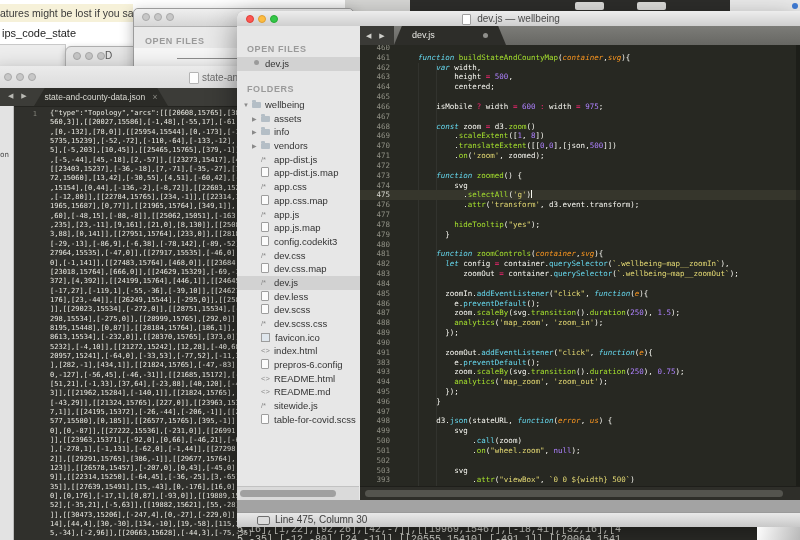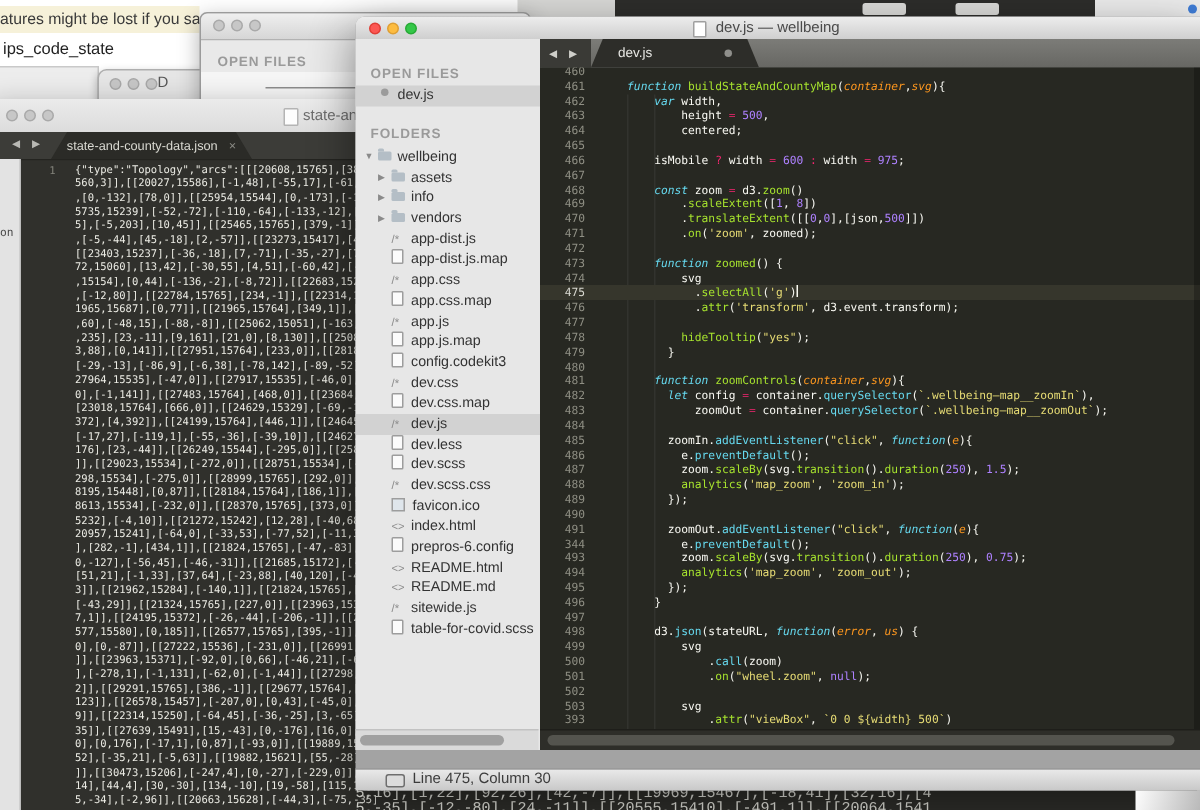--- a/index.html
+++ b/index.html
@@ -301,21 +301,21 @@
           <div class="crow"><span class="gut">482</span><span class="src">          <span class="t-k">let</span><span class="t-d"> config </span><span class="t-o">=</span><span class="t-d"> container.</span><span class="t-b">querySelector</span><span class="t-d">(</span><span class="t-s">`.wellbeing—map__zoomIn`</span><span class="t-d">),</span></span></div>
           <div class="crow"><span class="gut">483</span><span class="src">              <span class="t-d">zoomOut </span><span class="t-o">=</span><span class="t-d"> container.</span><span class="t-b">querySelector</span><span class="t-d">(</span><span class="t-s">`.wellbeing—map__zoomOut`</span><span class="t-d">);</span></span></div>
           <div class="crow"><span class="gut">484</span><span class="src"></span></div>
           <div class="crow"><span class="gut">485</span><span class="src">          <span class="t-d">zoomIn.</span><span class="t-b">addEventListener</span><span class="t-d">(</span><span class="t-s">"click"</span><span class="t-d">, </span><span class="t-k">function</span><span class="t-d">(</span><span class="t-p">e</span><span class="t-d">){</span></span></div>
           <div class="crow"><span class="gut">486</span><span class="src">            <span class="t-d">e.</span><span class="t-b">preventDefault</span><span class="t-d">();</span></span></div>
           <div class="crow"><span class="gut">487</span><span class="src">            <span class="t-d">zoom.</span><span class="t-f">scaleBy</span><span class="t-d">(svg.</span><span class="t-f">transition</span><span class="t-d">().</span><span class="t-f">duration</span><span class="t-d">(</span><span class="t-n">250</span><span class="t-d">), </span><span class="t-n">1.5</span><span class="t-d">);</span></span></div>
           <div class="crow"><span class="gut">488</span><span class="src">            <span class="t-f">analytics</span><span class="t-d">(</span><span class="t-s">'map_zoom'</span><span class="t-d">, </span><span class="t-s">'zoom_in'</span><span class="t-d">);</span></span></div>
           <div class="crow"><span class="gut">489</span><span class="src">          <span class="t-d">});</span></span></div>
           <div class="crow"><span class="gut">490</span><span class="src"></span></div>
           <div class="crow"><span class="gut">491</span><span class="src">          <span class="t-d">zoomOut.</span><span class="t-b">addEventListener</span><span class="t-d">(</span><span class="t-s">"click"</span><span class="t-d">, </span><span class="t-k">function</span><span class="t-d">(</span><span class="t-p">e</span><span class="t-d">){</span></span></div>
-          <div class="crow"><span class="gut">344</span><span class="src">            <span class="t-d">e.</span><span class="t-b">preventDefault</span><span class="t-d">();</span></span></div>
+          <div class="crow"><span class="gut">383</span><span class="src">            <span class="t-d">e.</span><span class="t-b">preventDefault</span><span class="t-d">();</span></span></div>
           <div class="crow"><span class="gut">493</span><span class="src">            <span class="t-d">zoom.</span><span class="t-f">scaleBy</span><span class="t-d">(svg.</span><span class="t-f">transition</span><span class="t-d">().</span><span class="t-f">duration</span><span class="t-d">(</span><span class="t-n">250</span><span class="t-d">), </span><span class="t-n">0.75</span><span class="t-d">);</span></span></div>
           <div class="crow"><span class="gut">494</span><span class="src">            <span class="t-f">analytics</span><span class="t-d">(</span><span class="t-s">'map_zoom'</span><span class="t-d">, </span><span class="t-s">'zoom_out'</span><span class="t-d">);</span></span></div>
           <div class="crow"><span class="gut">495</span><span class="src">          <span class="t-d">});</span></span></div>
           <div class="crow"><span class="gut">496</span><span class="src">        <span class="t-d">}</span></span></div>
           <div class="crow"><span class="gut">497</span><span class="src"></span></div>
           <div class="crow"><span class="gut">498</span><span class="src">        <span class="t-d">d3.</span><span class="t-b">json</span><span class="t-d">(stateURL, </span><span class="t-k">function</span><span class="t-d">(</span><span class="t-p">error</span><span class="t-d">, </span><span class="t-p">us</span><span class="t-d">) {</span></span></div>
           <div class="crow"><span class="gut">499</span><span class="src">            <span class="t-d">svg</span></span></div>
           <div class="crow"><span class="gut">500</span><span class="src">                <span class="t-d">.</span><span class="t-b">call</span><span class="t-d">(zoom)</span></span></div>
           <div class="crow"><span class="gut">501</span><span class="src">                <span class="t-d">.</span><span class="t-f">on</span><span class="t-d">(</span><span class="t-s">"wheel.zoom"</span><span class="t-d">, </span><span class="t-n">null</span><span class="t-d">);</span></span></div>
           <div class="crow"><span class="gut">502</span><span class="src"></span></div>

